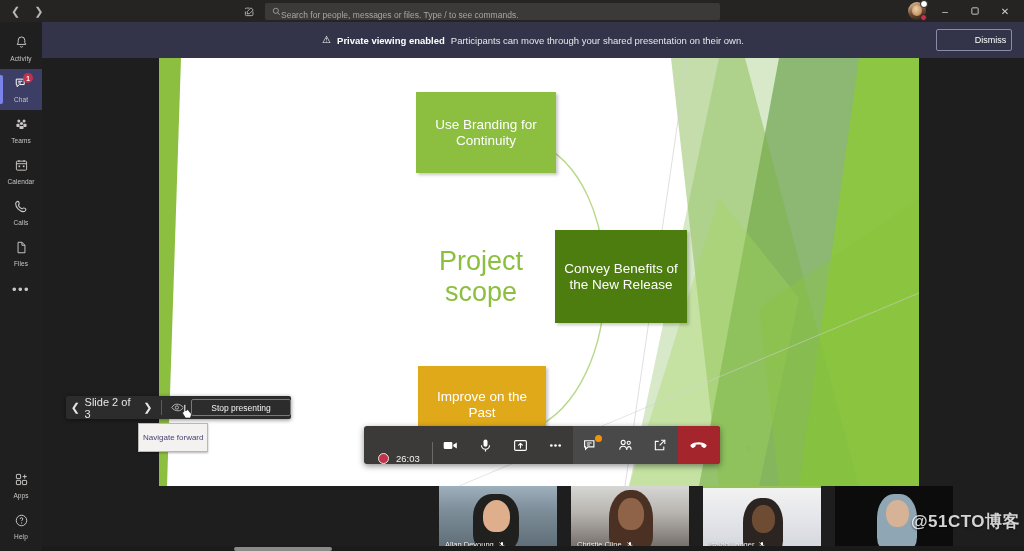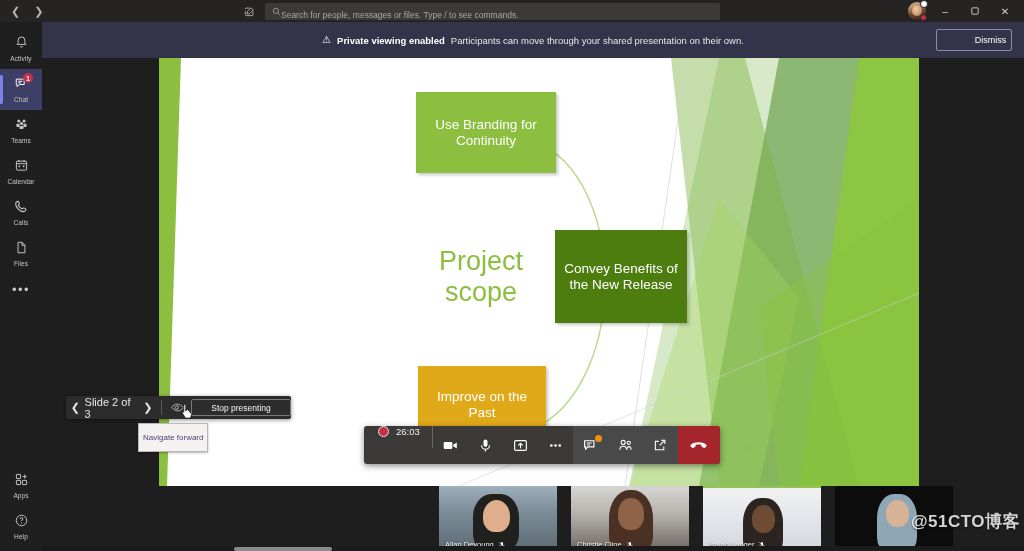--- a/index.html
+++ b/index.html
@@ -146,21 +146,21 @@
   }
   .tooltip {
     position: absolute; left: 96px; top: 365px; background: #f3f2f1; color: #4b3f72;
     border: 1px solid #b9b8b6; font-size: 8px; padding: 9px 4px; z-index: 29;
     box-shadow: 0 1px 2px rgba(0,0,0,0.3);
   }
 
   
   .controlbar {
     position: absolute; left: 322px; top: 368px; height: 38px;
-    background: #3b3a39; border-radius: 3px; display: flex; align-items: flex-start;
+    background: #3b3a39; border-radius: 3px; display: flex; align-items: flex-end;
     box-shadow: 0 2px 6px rgba(0,0,0,0.45); overflow: hidden;
   }
   .rec-group { display: flex; align-items: center; gap: 7px; padding: 0 12px 0 14px; }
   .rec-dot { width: 11px; height: 11px; border-radius: 50%; background: #c4314b; border: 1.5px solid #e8e6e3; }
   .rec-time { color: #f3f2f1; font-size: 9.5px; }
   .cb-sep { width: 1px; height: 22px; background: #6a6968; }
   .cb-btn { width: 35px; height: 38px; display: flex; align-items: center; justify-content: center; cursor: pointer; position: relative; color: #ffffff; }
   .cb-group2 { background: #4a4949; display: flex; align-items: center; height: 38px; }
   .cb-dotbadge { position: absolute; top: 9px; right: 6px; width: 7px; height: 7px; border-radius: 50%; background: #f2920a; }
   .cb-hangup { width: 42px; height: 38px; background: #a4262c; display: flex; align-items: center; justify-content: center; cursor: pointer; color: #fff; }

